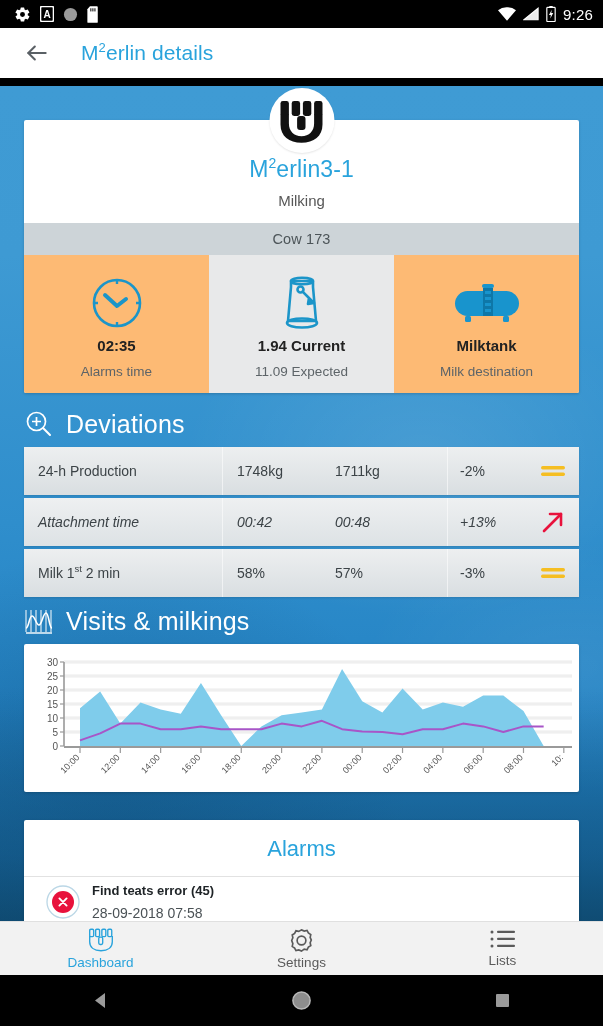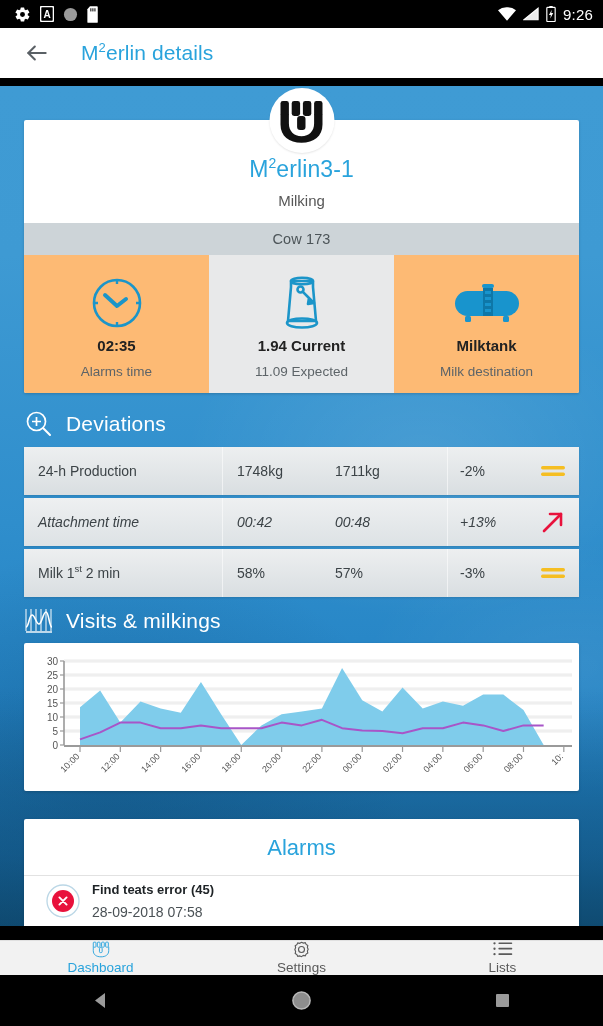--- a/index.html
+++ b/index.html
@@ -81,21 +81,21 @@
   .info-cell.mid { background: #E8E9EA; }
   .info-ico { height: 60px; display: flex; align-items: center; justify-content: center; }
   .info-main { font-size: 15px; font-weight: bold; color: #222; margin-top: 4px; }
   .info-sub { font-size: 13.5px; color: #5D6468; margin-top: 10px; }
 
   
   .section-head {
     display: flex; align-items: center; gap: 12px;
     margin: 16px 0 8px 24px; color: #fff;
   }
-  .section-title { font-size: 21px; font-weight: normal; letter-spacing:.2px; }
+  .section-title { font-size: 25px; font-weight: normal; letter-spacing:.2px; }
 
   
   .dev-list { margin: 0 24px; }
   .dev-row {
     display: flex; align-items: center; height: 48px; margin-bottom: 3px;
     background: linear-gradient(180deg,#EDEFF0 0%, #D9DEE1 100%);
     box-shadow: 0 1px 2px rgba(0,0,0,.12);
   }
   .dev-row.alt { background: linear-gradient(180deg,#EEF0F1 0%, #DDE2E5 100%); font-style: italic; }
   .dev-label { flex: 0 0 198px; padding-left: 14px; font-size: 14px; color: #3C4347; }
@@ -120,21 +120,21 @@
   .alarm-title { text-align: center; color: #29A3DC; font-size: 22px; padding-bottom: 14px; }
   .alarm-item { display: flex; align-items: center; padding: 6px 16px 10px; border-top: 1px solid #E2E2E2; }
   .alarm-item:first-of-type { border-top: none; }
   .alarm-ico { flex: 0 0 46px; display: flex; align-items: center; justify-content: center; }
   .alarm-txt { padding-left: 6px; }
   .alarm-name { font-size: 13px; font-weight: bold; color: #1E2326; }
   .alarm-date { font-size: 14px; color: #4A5155; margin-top: 7px; }
 
   
   .tabbar {
-    position: absolute; left: 0; right: 0; bottom: 51px; height: 35px;
+    position: absolute; left: 0; right: 0; bottom: 51px; height: 54px;
     background: #F2F2F2; display: flex; border-top: 1px solid #E0E0E0;
     z-index: 60;
   }
   .tab { flex: 1; display: flex; flex-direction: column; align-items: center; justify-content: center; gap: 2px; }
   .tab-label { font-size: 13.5px; color: #5A5A5A; }
   .tab.active .tab-label { color: #29A3DC; }
 
   
   .navbar {
     position: absolute; left: 0; right: 0; bottom: 0; height: 51px;

